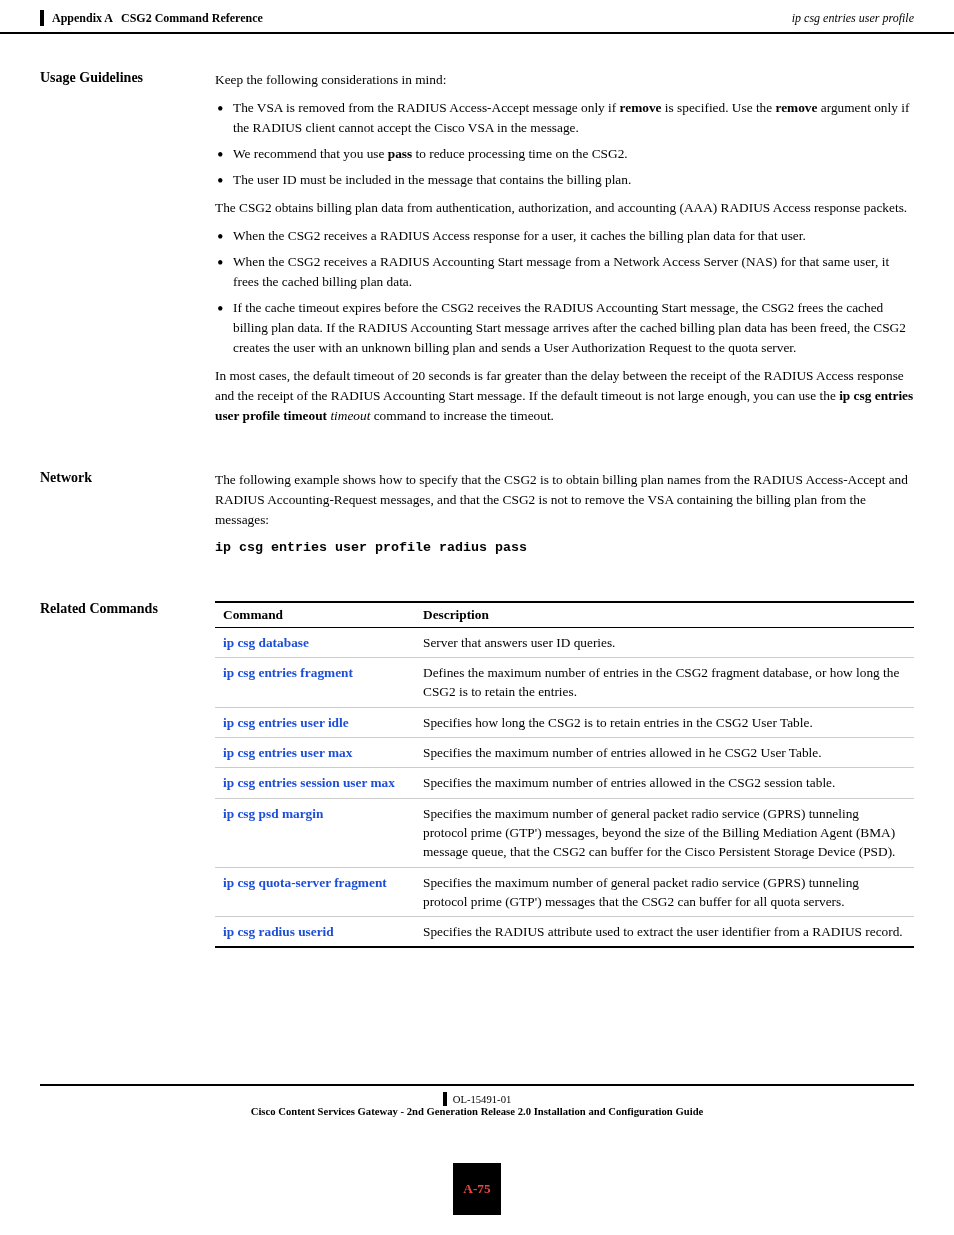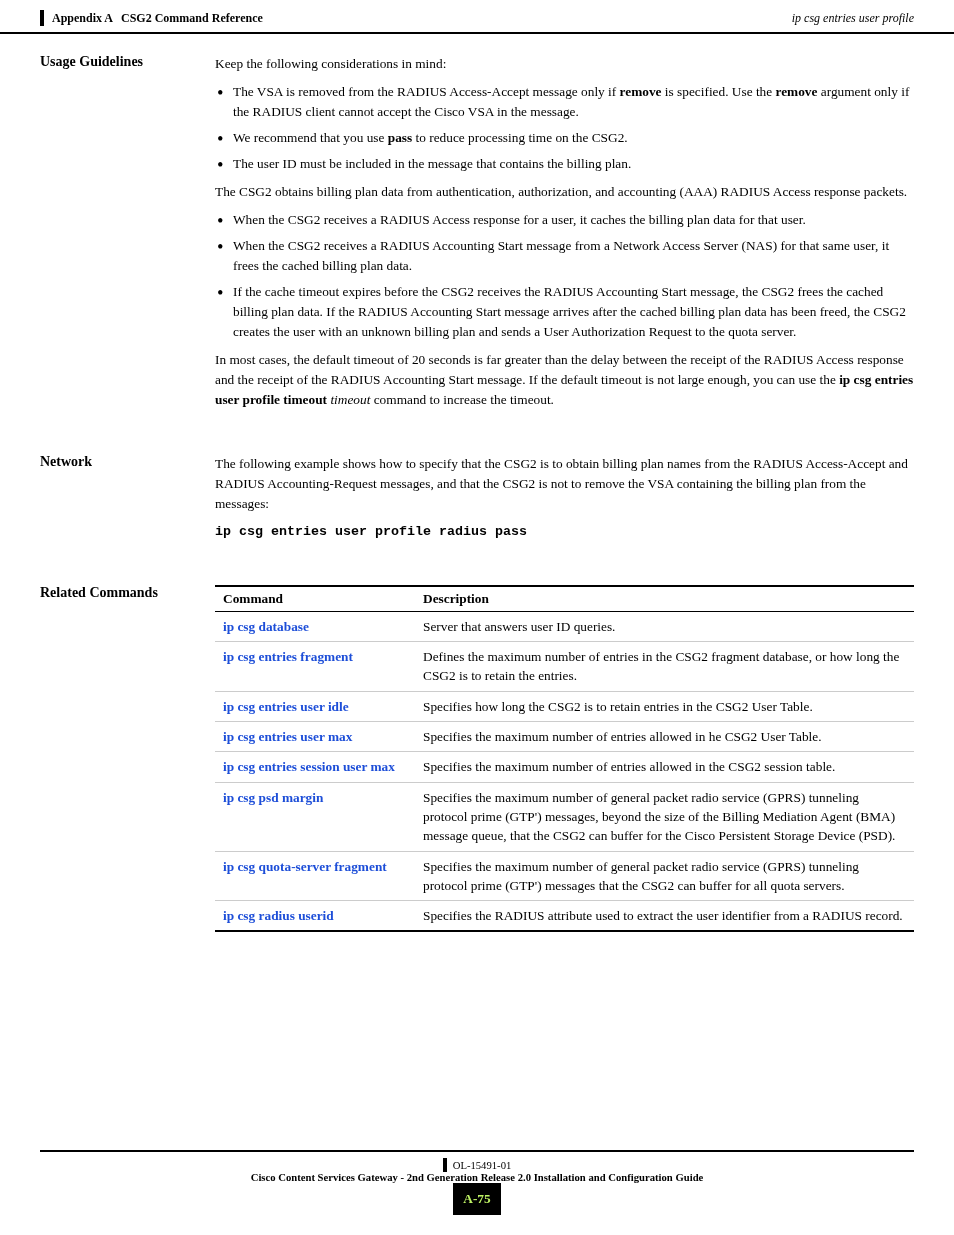--- a/index.html
+++ b/index.html
@@ -83,27 +83,28 @@
       width: 4px;
       height: 14px;
       background: #000;
       display: inline-block;
     }
 
     .footer-right {
       font-size: 10pt;
       font-weight: bold;
       background: #000;
-      color: #bef264;
-      padding: 8px 10px;
+      color: #ef4444;
+      padding: 18px 10px;
+      margin-top: 46px;
     }
 
     
     .content {
-      padding: 20px 40px 80px 40px;
+      padding: 36px 40px 80px 40px;
     }
 
     
     .section-row {
       display: flex;
       margin-bottom: 20px;
       gap: 0;
     }
 
     .section-label {

